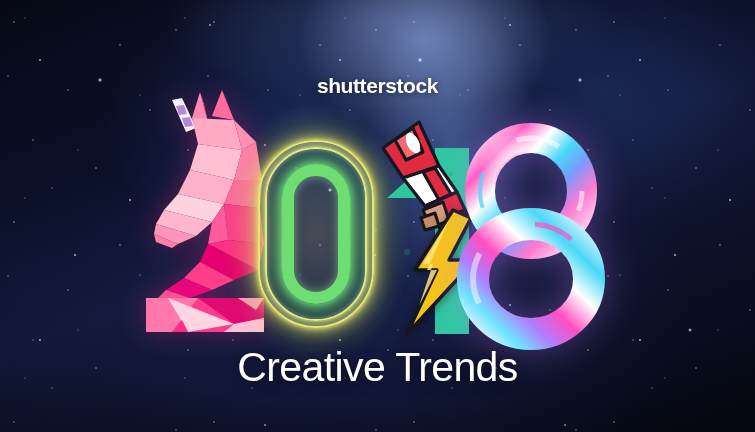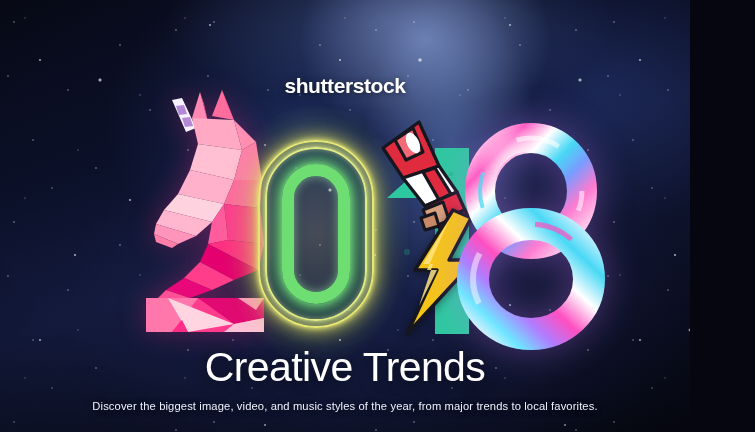--- a/index.html
+++ b/index.html
@@ -1,18 +1,18 @@
 <!DOCTYPE html>
 <html><head>
 <meta charset="utf-8">
 <style>
   html,body{margin:0;padding:0;background:#05060f;}
   *{box-sizing:border-box;}
   #stage{
-    position:relative;width:690px;height:432px;overflow:hidden;
+    position:relative;width:755px;height:432px;overflow:hidden;
     font-family:"Liberation Sans", sans-serif;
     background:
       radial-gradient(ellipse 180px 150px at 425px 40px, rgba(170,195,255,.50), rgba(170,195,255,0) 70%),
       radial-gradient(ellipse 120px 230px at 450px 150px, rgba(120,160,240,.42), rgba(120,160,240,0) 72%),
       radial-gradient(ellipse 300px 120px at 390px 20px, rgba(110,140,220,.30), rgba(110,140,220,0) 75%),
       radial-gradient(ellipse 260px 200px at 300px 120px, rgba(60,90,180,.30), rgba(60,90,180,0) 75%),
       radial-gradient(ellipse 220px 180px at 600px 90px, rgba(55,80,165,.26), rgba(55,80,165,0) 75%),
       radial-gradient(ellipse 400px 260px at 380px 300px, rgba(35,48,110,.40), rgba(35,48,110,0) 78%),
       linear-gradient(160deg,#080a18 0%,#0b1028 28%,#131a3c 50%,#0c1026 74%,#060813 100%);
   }
@@ -258,17 +258,14 @@
         <ellipse cx="63" cy="55" rx="51" ry="53" fill="none" stroke="url(#sheen)" stroke-width="26"></ellipse>
       </svg>
     </div>
 
   </div>
 
   <div class="title">
     <span>Creative Trends</span>
   </div>
 
-  <div class="sub">
-    <span>Discover the biggest image, video, and music styles of the year, from major trends to local favorites.</span>
-  </div>
 
 </div>
 
 </body></html>

